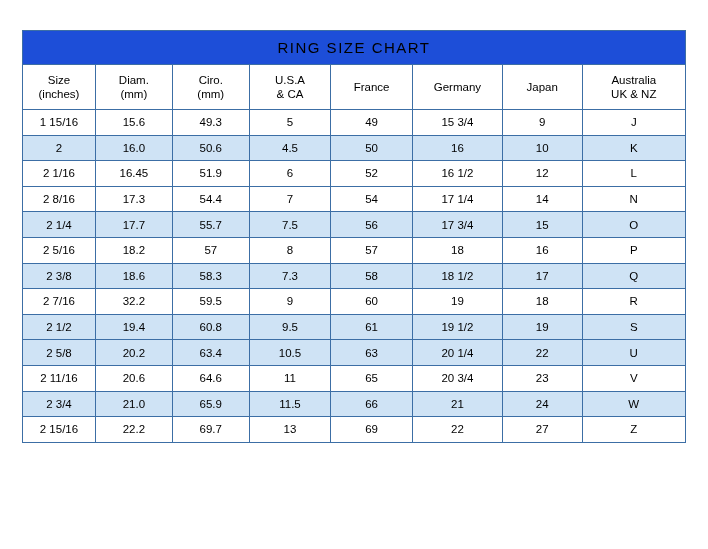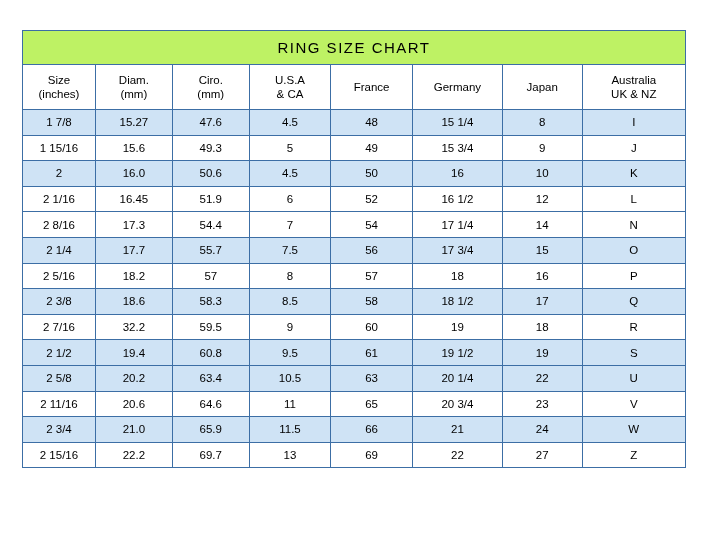--- a/index.html
+++ b/index.html
@@ -30,21 +30,21 @@
     border: 1px solid #3c6ea5;
     text-align: center;
     vertical-align: middle;
     font-weight: normal;
   }
   .title-cell {
     height: 26px;
     font-size: 15px;
     font-weight: bold;
     letter-spacing: 1.5px;
-    background: #bef264;
+    background: #1d4ed8;
     color: #000000;
     padding: 3px 0 4px 0;
   }
   .head-cell {
     height: 40px;
     font-size: 11.5px;
     line-height: 1.25;
     background: #ffffff;
     padding: 2px 1px;
   }
@@ -117,30 +117,20 @@
         <th class="head-cell">
           <span class="sub">Japan</span>
         </th>
         <th class="head-cell">
           <span class="sub">Australia</span>
           <span class="sub">UK &amp; NZ</span>
         </th>
       </tr>
     </thead>
     <tbody>
-      <tr class="alt">
-        <td class="data-cell">1 7/8</td>
-        <td class="data-cell">15.27</td>
-        <td class="data-cell">47.6</td>
-        <td class="data-cell">4.5</td>
-        <td class="data-cell">48</td>
-        <td class="data-cell">15 1/4</td>
-        <td class="data-cell">8</td>
-        <td class="data-cell">I</td>
-      </tr>
       <tr class="plain">
         <td class="data-cell">1 15/16</td>
         <td class="data-cell">15.6</td>
         <td class="data-cell">49.3</td>
         <td class="data-cell">5</td>
         <td class="data-cell">49</td>
         <td class="data-cell">15 3/4</td>
         <td class="data-cell">9</td>
         <td class="data-cell">J</td>
       </tr>
@@ -191,21 +181,21 @@
         <td class="data-cell">8</td>
         <td class="data-cell">57</td>
         <td class="data-cell">18</td>
         <td class="data-cell">16</td>
         <td class="data-cell">P</td>
       </tr>
       <tr class="alt">
         <td class="data-cell">2 3/8</td>
         <td class="data-cell">18.6</td>
         <td class="data-cell">58.3</td>
-        <td class="data-cell">8.5</td>
+        <td class="data-cell">7.3</td>
         <td class="data-cell">58</td>
         <td class="data-cell">18 1/2</td>
         <td class="data-cell">17</td>
         <td class="data-cell">Q</td>
       </tr>
       <tr class="plain">
         <td class="data-cell">2 7/16</td>
         <td class="data-cell">32.2</td>
         <td class="data-cell">59.5</td>
         <td class="data-cell">9</td>

